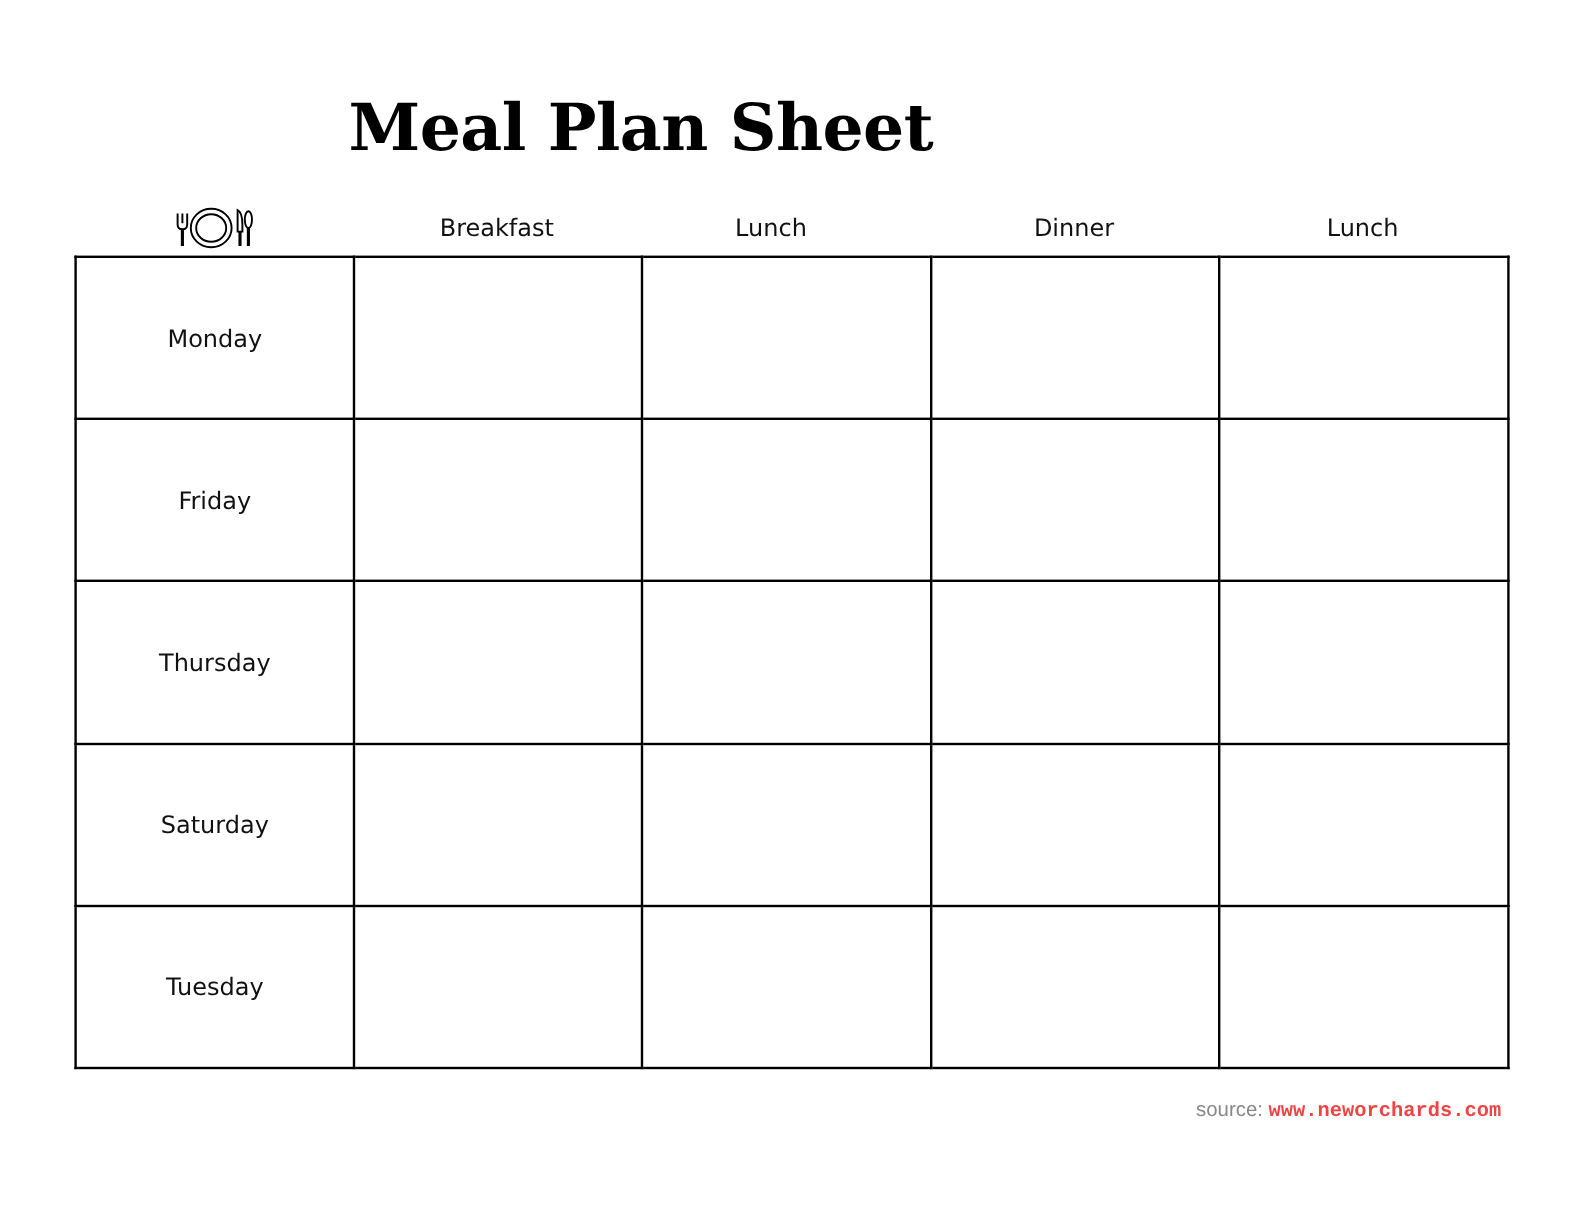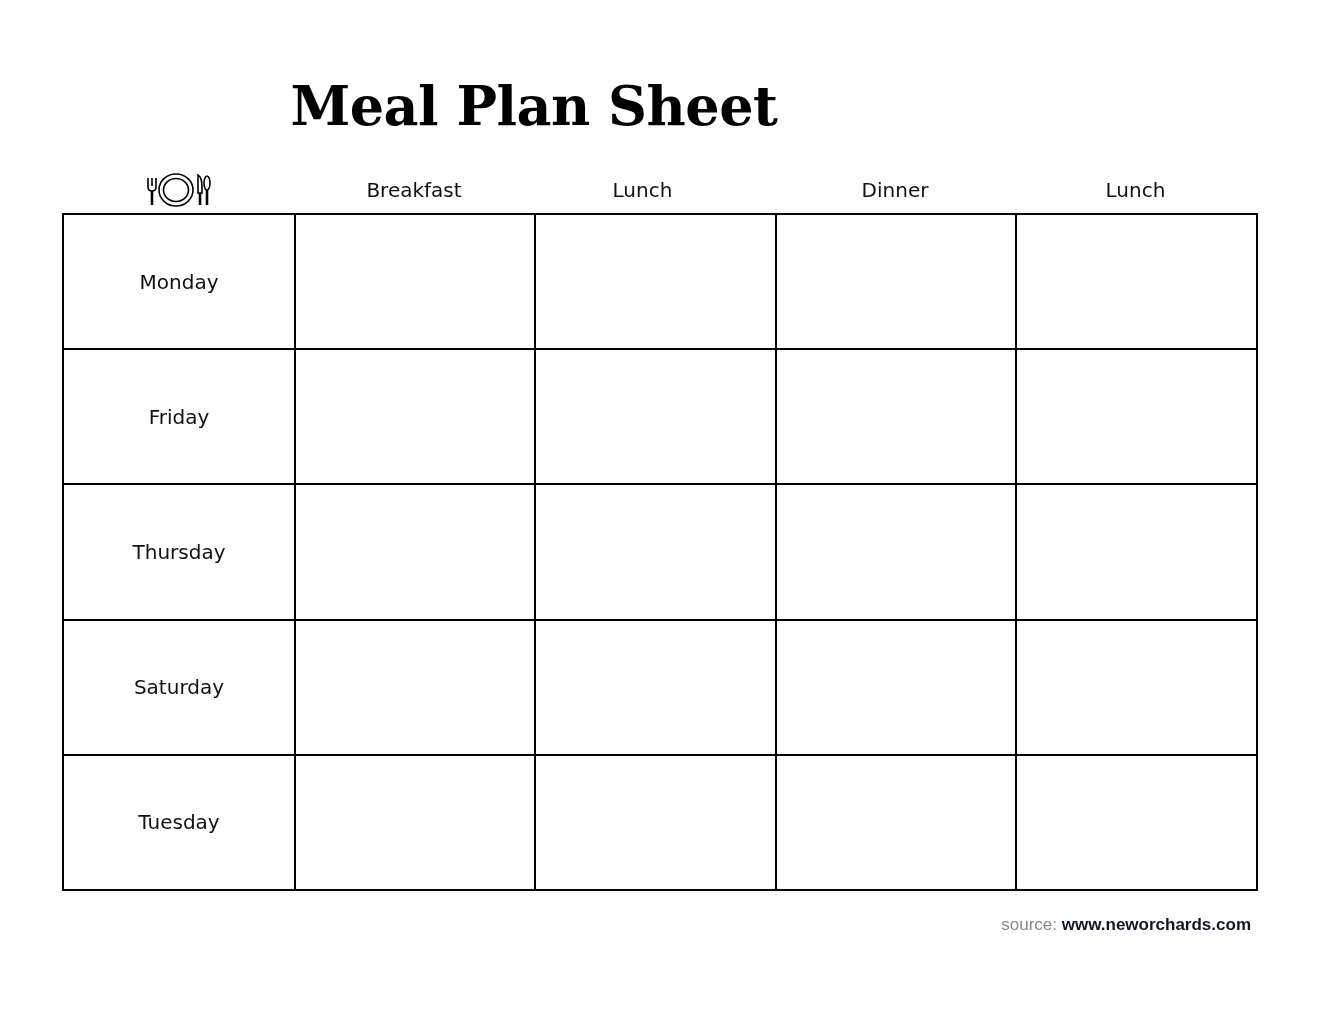--- a/index.html
+++ b/index.html
@@ -11,21 +11,21 @@
     .header-row { position: absolute; left: 62px; top: 170px; width: 1194px; height: 40px; }
     .hcell { position: absolute; top: 0; height: 40px; line-height: 40px; text-align: center; font-size: 20px; color: #111; }
     .icon-cell { position: absolute; left: 0; top: 2px; width: 232px; height: 36px; display: flex; justify-content: center; align-items: center; }
     .grid {
       position: absolute; left: 62px; top: 213px; width: 1194px; height: 678px;
       border-collapse: collapse; table-layout: fixed;
     }
     .grid td { border: 2px solid #000; padding: 0; height: 93px; }
     .grid td.day { width: 228px; text-align: center; font-size: 20px; color: #111; }
     .source { position: absolute; right: 69px; top: 915px; font-family: "Liberation Sans", sans-serif; font-size: 17px; color: #888; }
-    .source b { color: #0f172a; font-weight: bold; }
+    .source b { color: #ef4444; font-weight: bold; font-family: Liberation Mono, monospace; }
   </style>
 </head>
 <body>
 
 <div class="title">Meal Plan Sheet</div>
 
 <div class="header-row">
   <div class="icon-cell">
     <svg width="66" height="36" viewBox="0 0 66 36">
 

